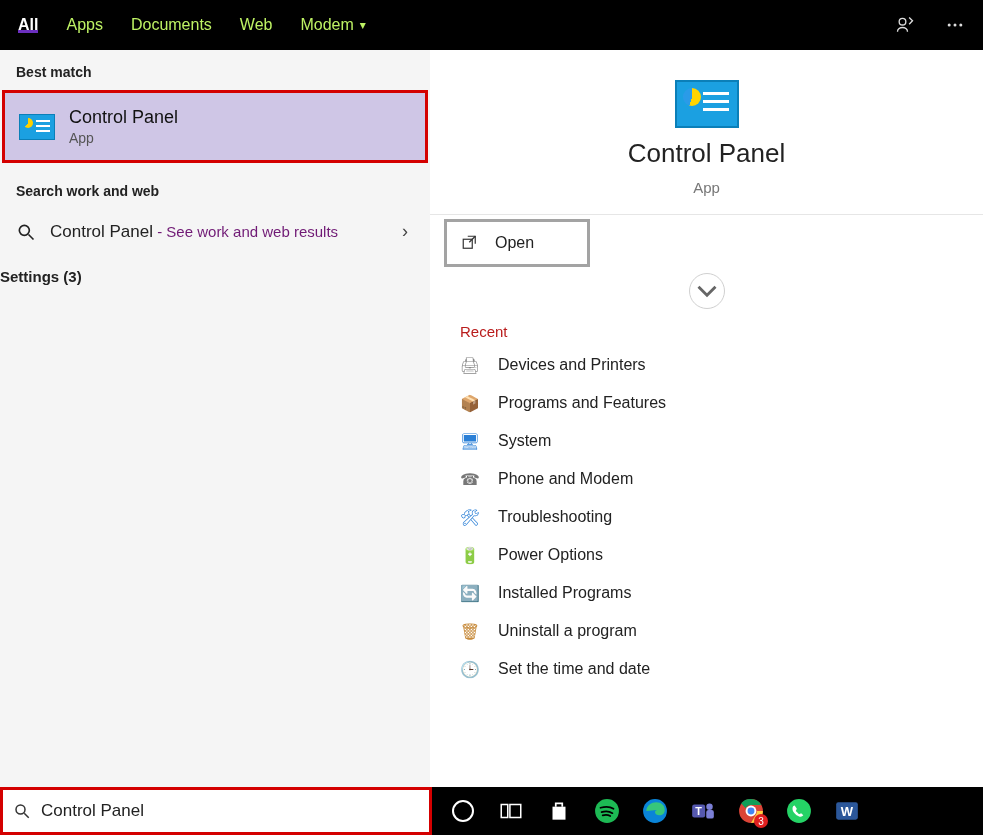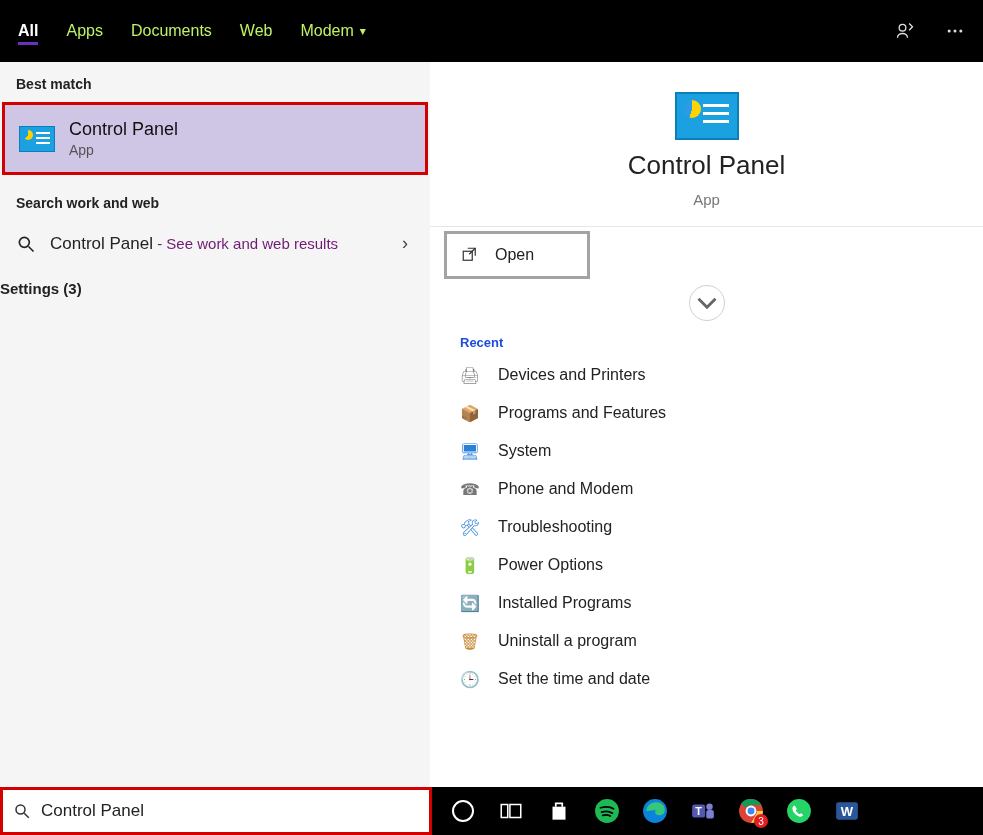--- a/index.html
+++ b/index.html
@@ -1,20 +1,20 @@
 <!DOCTYPE html>
 <html><head>
 <meta charset="utf-8">
 <style>
   * { box-sizing: border-box; margin: 0; padding: 0; font-family: "Segoe UI", Arial, sans-serif; }
   html, body { width: 983px; height: 835px; overflow: hidden; background: #000; }
   .root { width: 983px; height: 835px; display: flex; flex-direction: column; }
 
   
-  .topbar { height: 62px; background: #000; display: flex; align-items: center; color: #fff; padding: 17px 18px; border-radius: 31px; }
+  .topbar { height: 50px; background: #000; display: flex; align-items: center; color: #fff; padding: 17px 18px; border-radius: 31px; }
   .tabs { display: flex; gap: 28px; align-items: center; height: 100%; }
   .tab { font-size: 16px; color: #bef264; cursor: pointer; height: 100%; display: flex; align-items: center; position: relative; }
   .tab.active { color: #fff; font-weight: 600; }
   .tab.active::after { content:""; position:absolute; left:0; right:0; bottom:0; height:3px; background:#6b2fbf; }
   .tab .chev { margin-left:6px; font-size:12px; }
   .topbar-right { margin-left:auto; display:flex; gap:30px; align-items:center; color:#ccc; }
   .top-icon { width:20px; height:20px; display:flex; align-items:center; justify-content:center; }
 
   
   .content { flex:1; display:flex; background:#f5f5f5; min-height:0;border-radius:16px; }
@@ -50,21 +50,21 @@
 
   .actions { border-top:1px solid #e6e6e6; }
   .open-row-outline { border:3px solid #a3a3a3; width:146px; margin:4px 0 0 14px; }
   .open-row { display:flex; align-items:center; gap:16px; padding:12px 14px; cursor:pointer; }
   .open-row .open-icon { width:18px; height:18px; }
   .open-row .txt { font-size:16px; color:#222; }
 
   .expand-row { display:flex; justify-content:center; padding:6px 0 2px; }
   .expand-circle { width:36px; height:36px; border-radius:50%; border:1px solid #d0d0d0; background:#fff; display:flex; align-items:center; justify-content:center; color:#555; cursor:pointer; }
 
-  .recent-label { font-size:13px; font-weight:700; color:#1d4ed8; padding:12px 30px 6px; }
+  .recent-label { font-size:15px; font-weight:400; color:#b91c1c; padding:12px 30px 6px; }
   .recent-list { display:flex; flex-direction:column; }
   .recent-item { display:flex; align-items:center; gap:18px; padding:9px 30px; cursor:pointer; font-size:16px; color:#222; }
   .ri-icon { width:20px; height:20px; display:flex; align-items:center; justify-content:center; font-size:16px; }
 
   
   .taskbar { height:48px; background:#000; display:flex; align-items:center; }
   .search-outline { border:3px solid #d40000; height:48px; flex:0 0 432px; display:flex; align-items:center; }
   .search-box { flex:1; height:100%; background:#fff; display:flex; align-items:center; padding:0 10px; gap:10px; }
   .search-box input { border:none; outline:none; font-size:17px; flex:1; background:transparent; color:#222; }
   .task-icons { flex:1; display:flex; align-items:center; gap:22px; padding-left:18px; }

